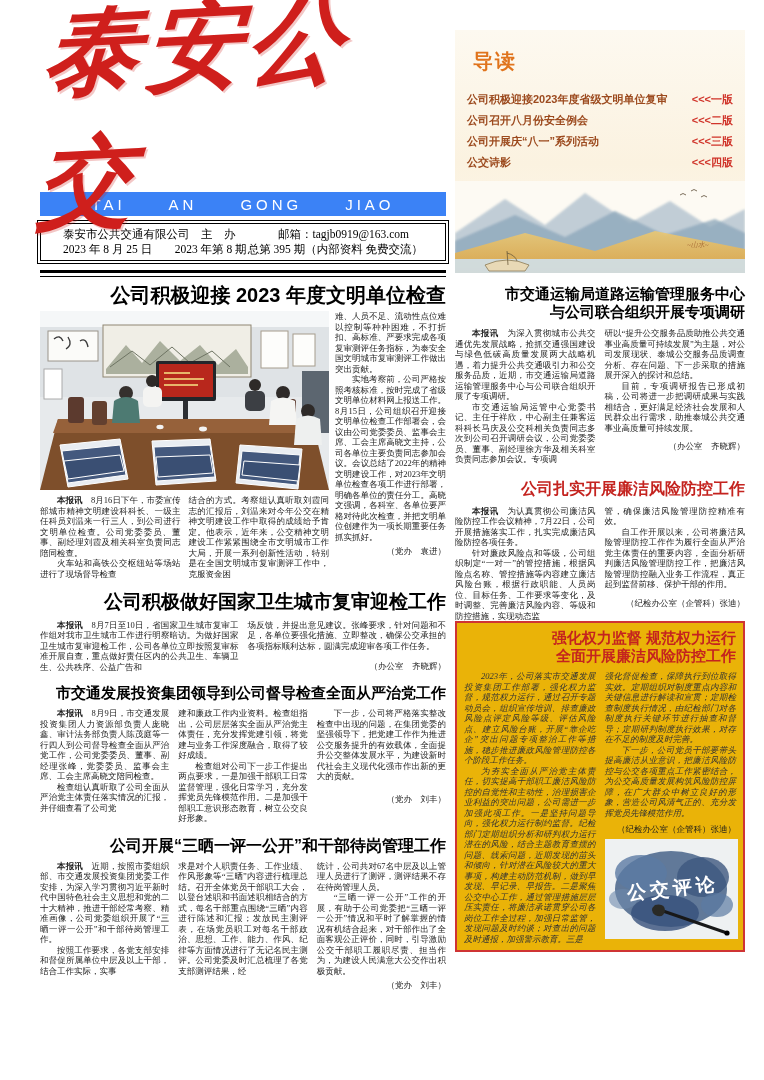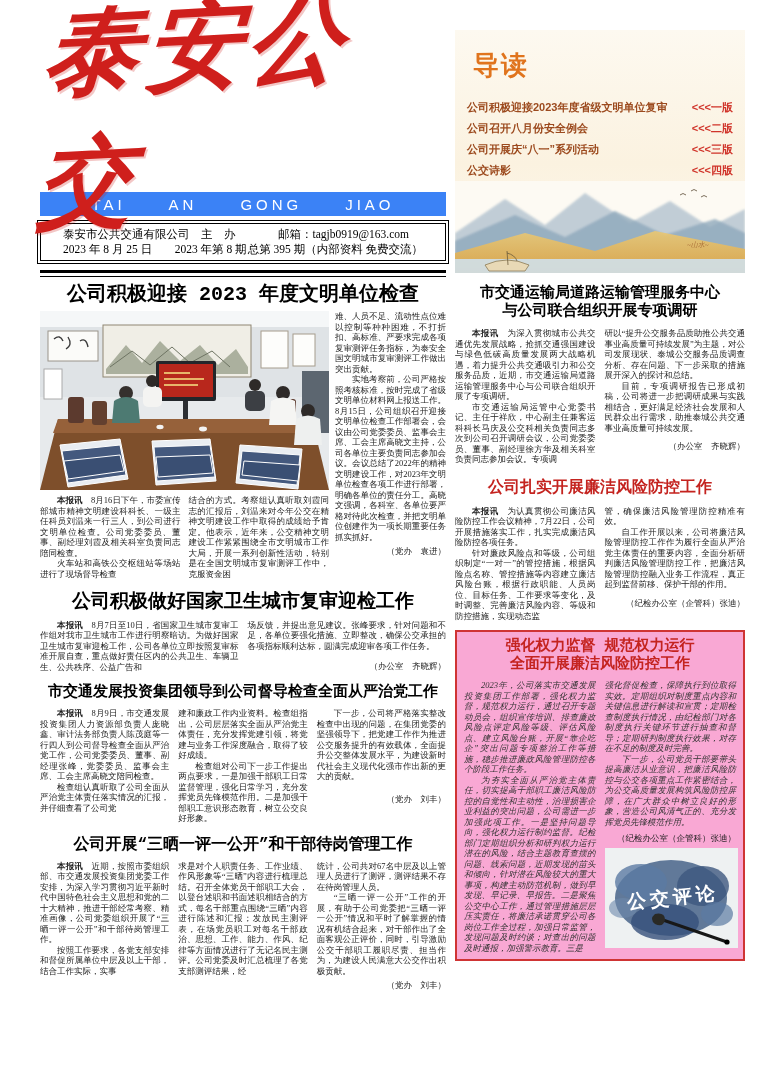--- a/index.html
+++ b/index.html
@@ -10,47 +10,47 @@
   .col-r{position:absolute;left:455px;top:0;width:290px;}
   .logo{height:160px;margin-top:30px;display:flex;align-items:center;justify-content:center;}
   .logo span{font-size:96px;font-weight:bold;color:#cf1f1c;font-style:italic;letter-spacing:6px;transform:rotate(-3deg) skewX(-6deg);font-family:"Liberation Serif",serif;text-shadow:2px 2px 0 rgba(207,31,28,.25);}
   .pinyin-bar{background:#3b82f6;color:#fff;height:24px;display:flex;align-items:center;justify-content:space-around;font-family:"Liberation Sans",sans-serif;font-size:15px;letter-spacing:4px;padding:0 30px;margin-top:2px;}
   .infobox{margin-top:7px;border:1px solid #000;box-shadow:0 0 0 2px #fff,0 0 0 3px #000;padding:3px 22px;font-size:11.5px;line-height:15px;color:#000;}
   .infobox .row{display:flex;}
   .infobox .row span{white-space:nowrap;}
   .ib-l{width:215px;}
   .rule2{margin-top:9px;border-top:3px solid #000;border-bottom:1px solid #000;height:3px;}
   
-  .hl{font-family:Liberation Mono, monospace;font-weight:bold;color:#000;text-align:center;line-height:1.2;}
+  .hl{font-family:Liberation Sans, sans-serif;font-weight:bold;color:#000;text-align:right;line-height:1.2;}
   .hl.red{color:#c4231f;}
   
   .art{margin-top:6px;}
   .cols{display:flex;gap:9px;}
   .c{flex:1;min-width:0;}
   .p{margin:0;font-size:8.5px;line-height:10.5px;text-align:justify;color:#1c1c1c;text-indent:2em;}
   .p.np{text-indent:0;}
   .lead{font-family:"Liberation Sans",sans-serif;font-weight:bold;}
   .sig{margin:4px 0 0;font-size:8.5px;line-height:11px;text-align:right;color:#1c1c1c;}
   
   .a1-region{display:flex;gap:6px;margin-top:4px;}
   .a1-main{width:289px;flex:none;}
   .a1-sub{display:flex;gap:8px;margin-top:5px;}
   .a1-sub .c{flex:1;}
   .a1-c3{width:111px;flex:none;}
   .photo{width:289px;height:179px;display:block;}
   
   .daodu{height:243px;margin-top:30px;background:linear-gradient(180deg,#fdf9f0 0%,#fbf2e0 55%,#fdf8ec 100%);position:relative;overflow:hidden;}
-  .daodu-title{font-family:"Liberation Sans",sans-serif;font-weight:bold;font-size:26px;color:#e0741d;padding:18px 0 0 18px;letter-spacing:2px;}
+  .daodu-title{font-family:"Liberation Sans",sans-serif;font-weight:bold;font-size:20px;color:#e0741d;padding:18px 0 0 18px;letter-spacing:2px;}
   .daodu-list{margin:14px 12px 0 12px;}
   .daodu-item{display:flex;justify-content:space-between;font-family:"Liberation Sans",sans-serif;font-weight:bold;font-size:11px;line-height:21px;color:#9c4a1e;}
   .daodu-item .pg{color:#d0342a;}
   .daodu-art{position:absolute;left:0;bottom:0;width:290px;height:92px;}
   .r-art{margin-top:8px;}
   .rhl1{font-size:15px;margin-top:12px;}
-  .redbox{margin-top:9px;border:2px solid #cf3434;padding:6px 7px;background:#f9a8d4;}
+  .redbox{border:2px solid #cf3434;padding:6px 7px;background:#eab308;}
   .redbox .p{font-style:italic;color:#333;}
   .stamp{width:133px;height:100px;display:block;margin-top:4px;}
 </style>
 </head>
 <body>
 
 <div class="page">
 
   <div class="col-l">
 

